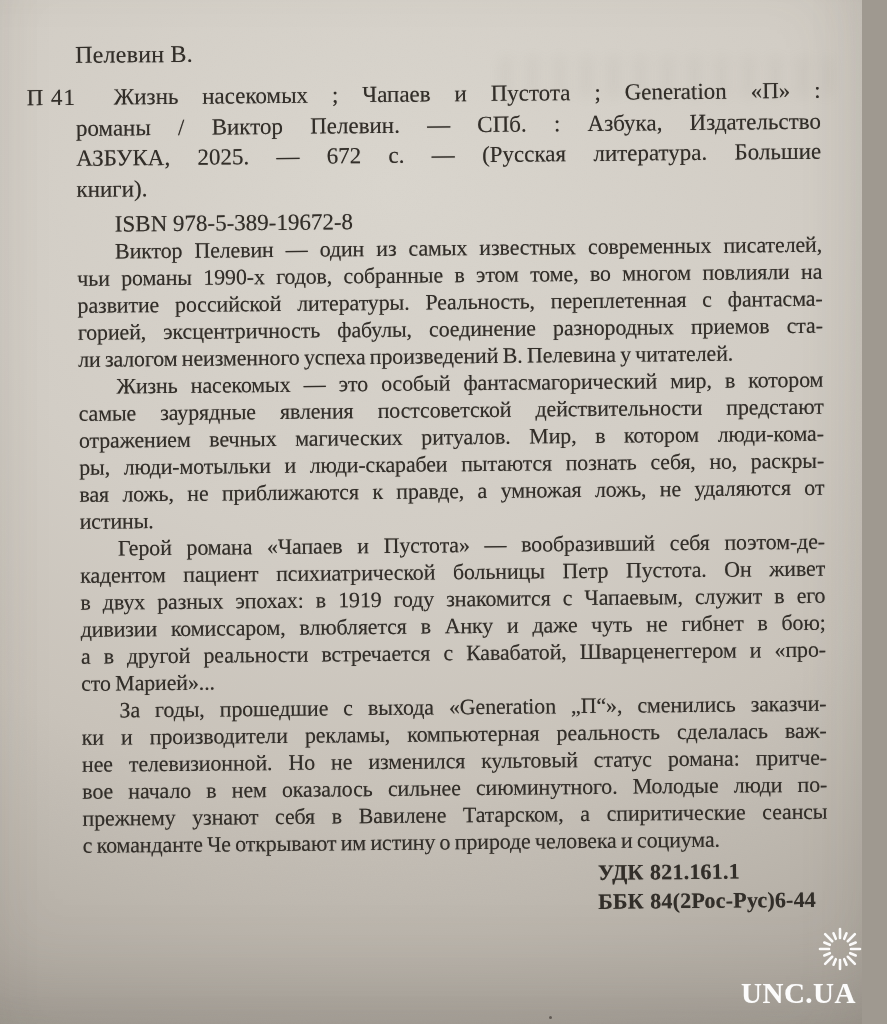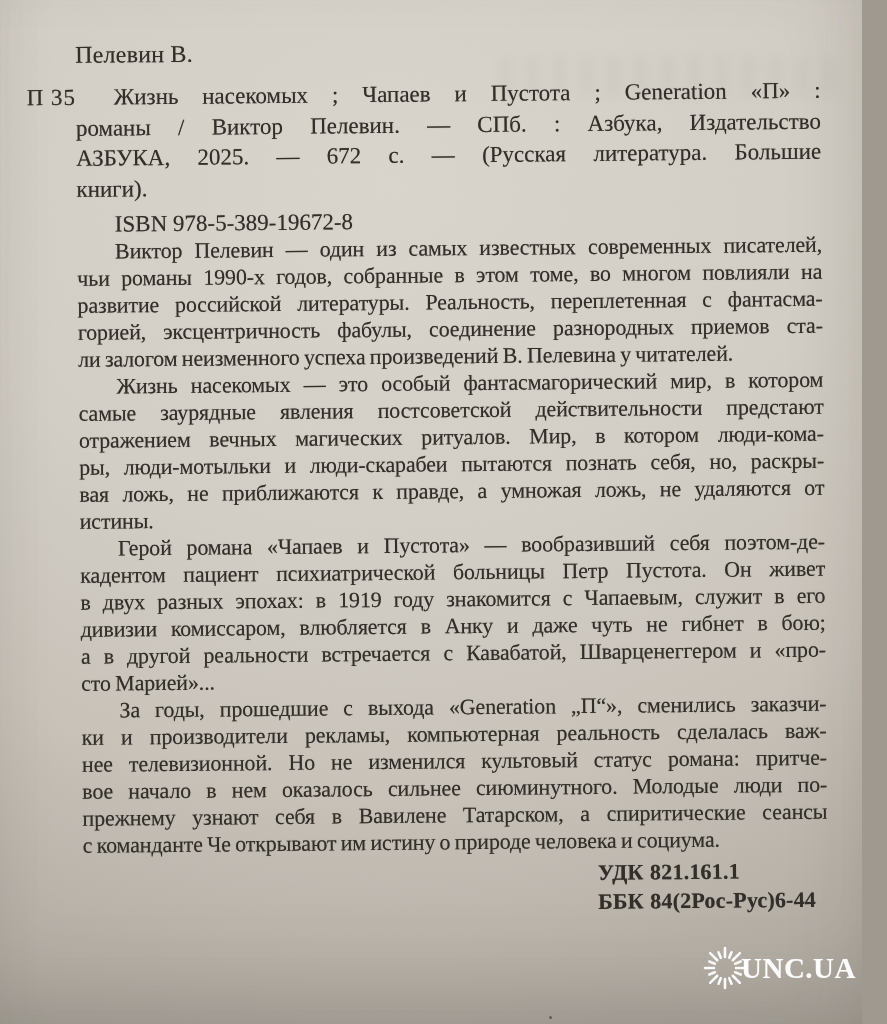--- a/index.html
+++ b/index.html
@@ -41,23 +41,24 @@
   .bib .line:first-child{text-indent:38px;}
   .isbn{margin-top:6px;font-size:23px;line-height:27px;text-indent:38px;}
   .annotation{font-size:22px;line-height:27px;letter-spacing:-.15px;word-spacing:-1px;margin:0;}
   .annotation .line:first-child{text-indent:38px;}
   .line{text-align:justify;text-align-last:justify;white-space:nowrap;overflow:visible;}
   .line.last{text-align-last:left;white-space:normal;}
   .class-codes{margin-top:4px;margin-left:515px;font-weight:bold;
     font-size:22px;line-height:29px;white-space:nowrap;letter-spacing:.2px;}
   .code-label{display:inline-block;width:52px;}
   .watermark{
-    position:absolute;right:6px;bottom:28px;
-    display:flex;align-items:center;
+    position:absolute;right:6px;bottom:14px;
+    display:flex;align-items:flex-end;
     color:rgba(255,255,255,.95);
+    flex-direction:column;
   }
   .burst{margin-right:-12px;flex:0 0 auto;}
   .wm-text{
     font-size:29px;font-weight:bold;letter-spacing:.5px;
     font-family:"Liberation Serif","DejaVu Serif",serif;
     text-shadow:0 0 1px rgba(255,255,255,.4);
   }
 </style>
 </head>
 <body>
@@ -73,21 +74,21 @@
   </svg>
 
   <div class="showthrough"></div>
   <div class="speck"></div>
 
   <div class="content">
 
     <div class="author">Пелевин В.</div>
 
     <div class="bib-wrap">
-      <span class="code">П 35</span>
+      <span class="code">П 41</span>
       <div class="bib">
           <div class="line">Жизнь насекомых ; Чапаев и Пустота ; Generation «П» :</div>
           <div class="line">романы / Виктор Пелевин. — СПб. : Азбука, Издательство</div>
           <div class="line">АЗБУКА, 2025. — 672 с. — (Русская литература. Большие</div>
           <div class="line last">книги).</div>
         </div>
     </div>
 
     <div class="isbn">ISBN 978-5-389-19672-8</div>
 

